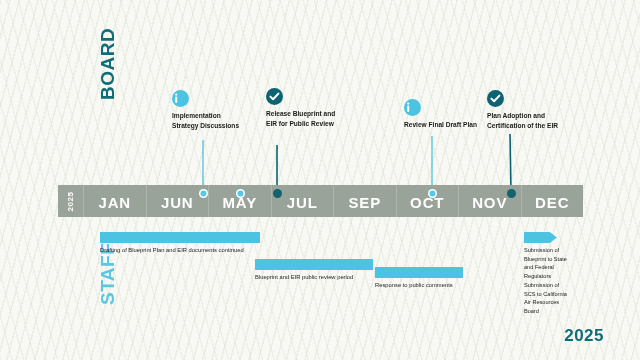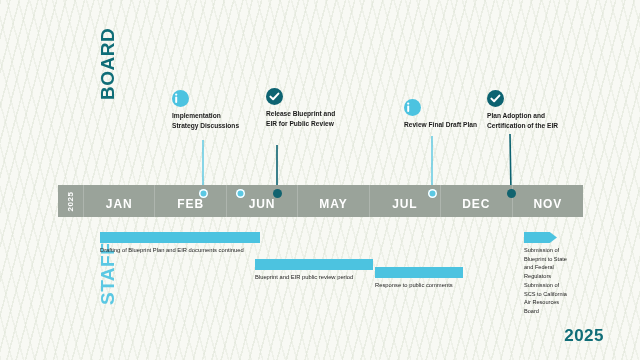--- a/index.html
+++ b/index.html
@@ -46,21 +46,21 @@
   .month-cell{
     flex:1 1 0;
     display:flex;align-items:flex-end;justify-content:center;
     border-right:1px solid #aeb5ae;
     position:relative;
     box-sizing:border-box;
     padding-bottom:6px;
   }
   .month-cell:last-child{border-right:none;}
   .month-cell span{
-    color:#ffffff;font-size:12px;font-weight:bold;letter-spacing:.9px;
+    color:#ffffff;font-size:15px;font-weight:bold;letter-spacing:.9px;
   }
   #year-cell{
     flex:0 0 26px;
     display:flex;align-items:center;justify-content:center;
     border-right:1px solid #aeb5ae;
     box-sizing:border-box;
   }
   #year-cell span{
     color:#ffffff;font-size:8px;font-weight:bold;letter-spacing:.6px;
     transform:rotate(-90deg);white-space:nowrap;
@@ -168,36 +168,39 @@
   </svg>
 
   <div id="month-bar">
     <div id="year-cell">
       <span>2025</span>
     </div>
     <div class="month-cell">
       <span>JAN</span>
       </div>
     <div class="month-cell">
-      <span>FEB</span>
-      </div>
-    <div class="month-cell">
       <span>JUN</span>
       </div>
     <div class="month-cell">
       <span>MAY</span>
       </div>
     <div class="month-cell">
       <span>JUL</span>
       </div>
     <div class="month-cell">
+      <span>SEP</span>
+      </div>
+    <div class="month-cell">
+      <span>OCT</span>
+      </div>
+    <div class="month-cell">
+      <span>NOV</span>
+      </div>
+    <div class="month-cell">
       <span>DEC</span>
-      </div>
-    <div class="month-cell">
-      <span>NOV</span>
       </div>
   </div>
 
   <div class="dot light" style="left:203px;"></div>
   <div class="dot light" style="left:240px;"></div>
   <div class="dot dark" style="left:277px;"></div>
   <div class="dot light" style="left:432px;"></div>
   <div class="dot dark" style="left:511px;"></div>
 
   <div class="taskbar" style="left:100px;top:232px;width:160px;"></div>

